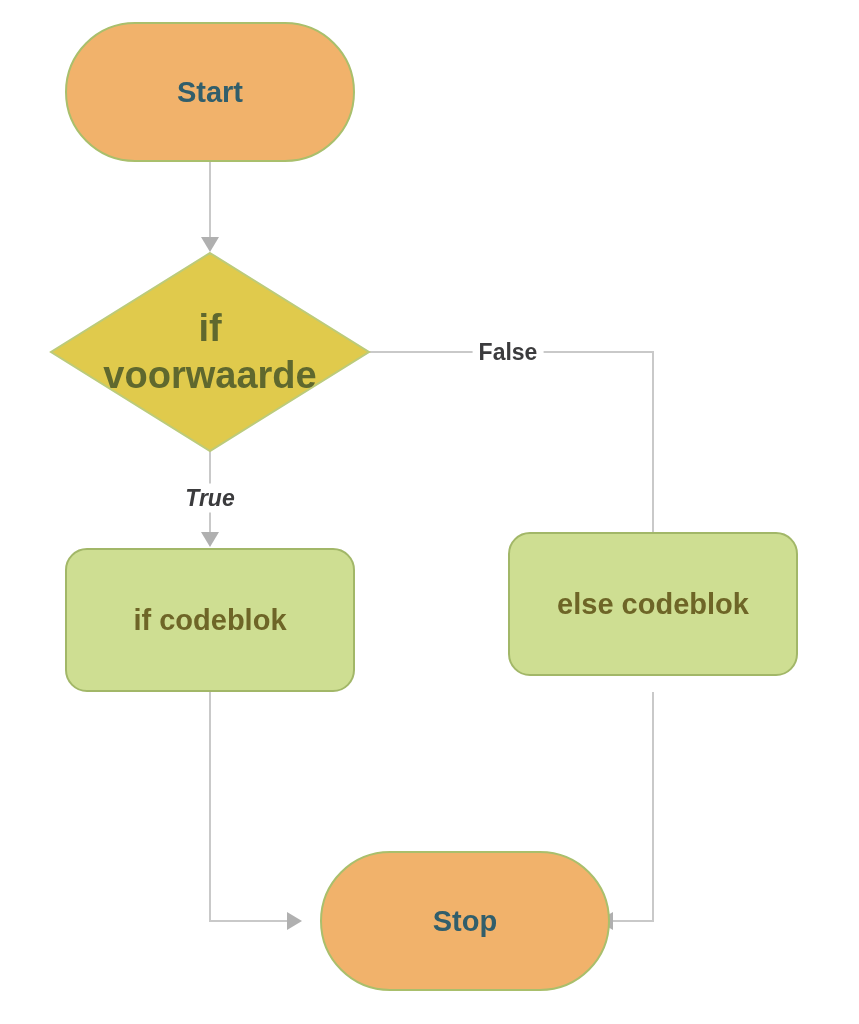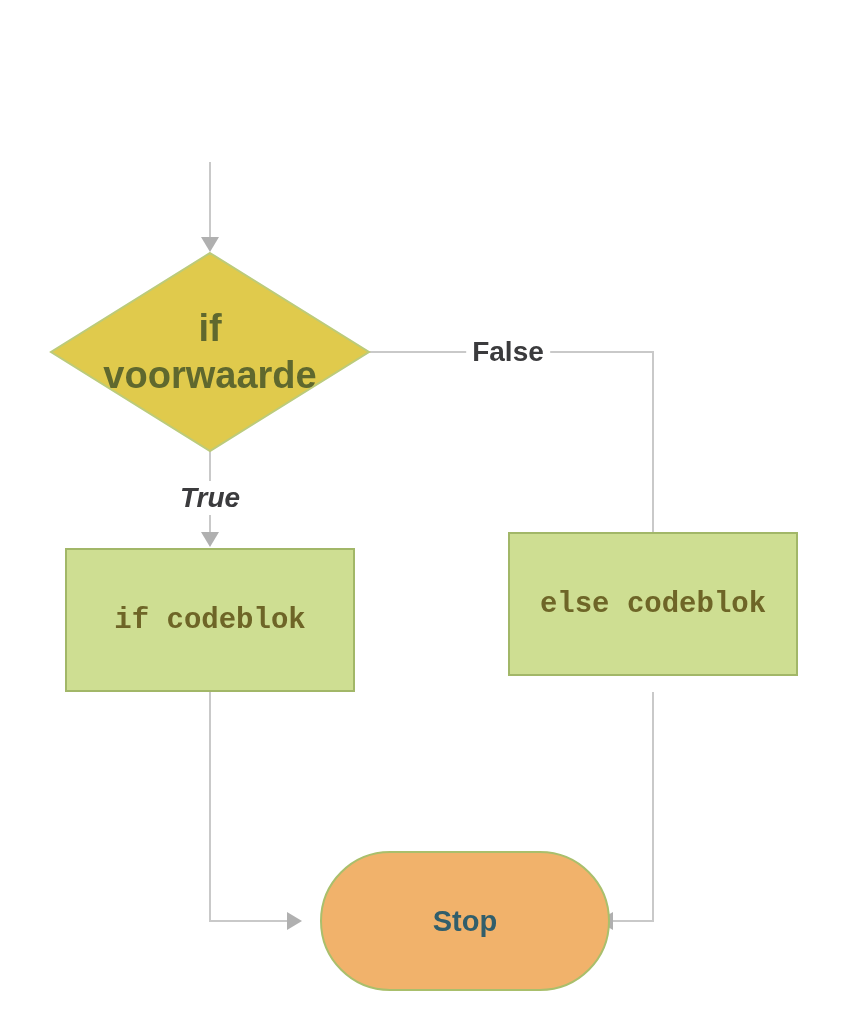--- a/index.html
+++ b/index.html
@@ -50,25 +50,24 @@
     width: 290px;
     height: 140px;
     border-radius: 70px;
     background: var(--terminator-fill, #f1b26b);
     border: 2px solid var(--terminator-border, #a9bf6c);
     color: var(--terminator-text, #315e6b);
   }
   .process {
     width: 290px;
     height: 144px;
-    border-radius: 0;
+    border-radius: 22px;
     background: var(--process-fill, #cede92);
     border: 2px solid var(--process-border, #a2b768);
     color: var(--process-text, #6e6527);
-    font-family: Liberation Mono, monospace;
   }
   .node-start { left: 65px; top: 22px; }
   .node-stop  { left: 320px; top: 851px; }
   .node-if    { left: 65px; top: 548px; }
   .node-else  { left: 508px; top: 532px; }
   .decision-label {
     position: absolute;
     left: 115px;
     top: 300px;
     width: 190px;
@@ -81,21 +80,21 @@
     font-size: 38px;
     line-height: 1.25;
     color: var(--decision-text, #5f682e);
   }
   .edge-label {
     position: absolute;
     transform: translate(-50%, -50%);
     background: #ffffff;
     padding: 1px 6px;
     font-weight: bold;
-    font-size: 28px;
+    font-size: 23px;
     color: var(--edge-label-text, #3b3b3d);
     white-space: nowrap;
   }
   .edge-label-true  { left: 210px; top: 498px; font-style: italic; }
   .edge-label-false { left: 508px; top: 352px; }
 </style>
 </head>
 <body>
 
 <div class="canvas">
@@ -113,20 +112,23 @@
 
     <path class="conn" d="M210,692 V921 H289"></path>
     <polygon class="arrow" points="302,921 287,912 287,930"></polygon>
 
     <path class="conn" d="M653,692 V921 H611"></path>
     <polygon class="arrow" points="598,921 613,912 613,930"></polygon>
 
     <polygon class="diamond-shape" points="210,253 369,352 210,451 51,352"></polygon>
   </svg>
 
+  <div class="node terminator node-start">
+    <span>Start</span>
+  </div>
 
   <div class="decision-label">if voorwaarde</div>
 
   <div class="edge-label edge-label-true">True</div>
   <div class="edge-label edge-label-false">False</div>
 
   <div class="node process node-if">
     <span>if codeblok</span>
   </div>
 

